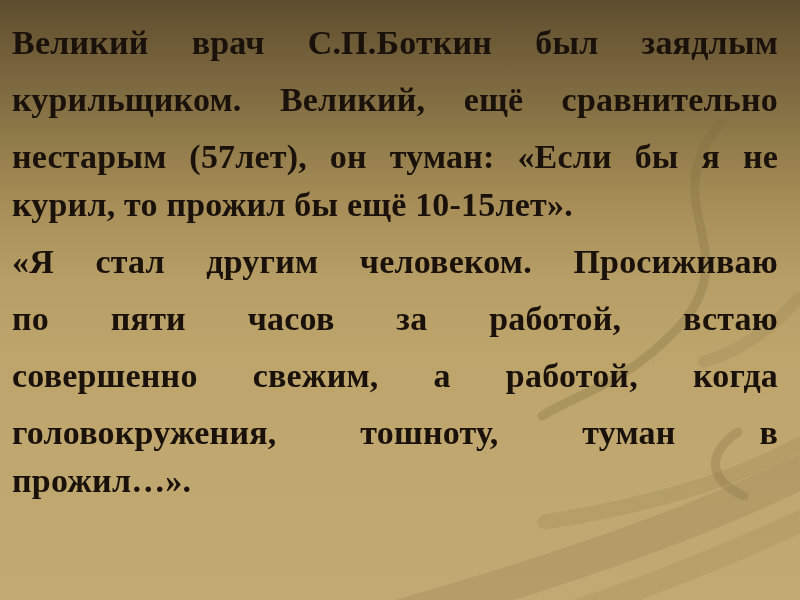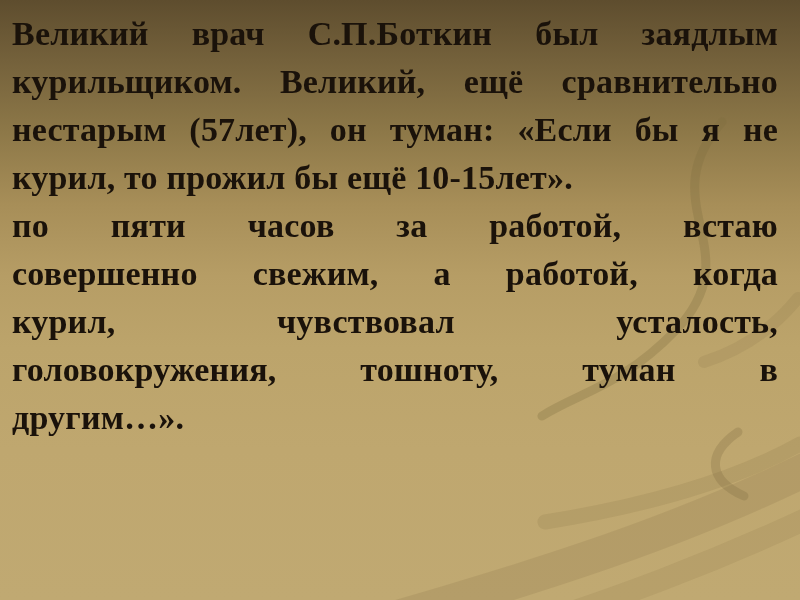--- a/index.html
+++ b/index.html
@@ -29,21 +29,21 @@
   .textblock {
     position: absolute;
     left: 12px; right: 22px; top: 10px;
     color: #1a120a;
     font-weight: 700;
     font-size: 34px;
     line-height: 48px;
     letter-spacing: 0.2px;
   }
   .line { height: 48px; white-space: normal; }
-  .j { text-align: justify; text-align-last: justify; }
+  .j { text-align: justify; text-align-last: justify; margin-top: 9px; }
   .l { text-align: right; text-align-last: left; }
   .indent { text-indent: 40px; }
 </style>
 </head>
 <body>
 
 <div class="slide">
 
   <svg class="swirls" viewBox="0 0 800 600" xmlns="http://www.w3.org/2000/svg" aria-hidden="true">
 
@@ -58,20 +58,20 @@
     <path d="M 470,645 C 610,602 722,560 835,505" fill="none" stroke="#7d6c40" stroke-opacity="0.14" stroke-width="22" stroke-linecap="round"></path>
 
     <path d="M 545,522 C 645,506 732,482 800,444" fill="none" stroke="#7d6c40" stroke-opacity="0.16" stroke-width="15" stroke-linecap="round"></path>
   </svg>
 
   <div class="textblock" style="color: rgb(26, 18, 10);">
     <div class="line j">Великий врач С.П.Боткин был заядлым</div>
     <div class="line j">курильщиком. Великий, ещё сравнительно</div>
     <div class="line j">нестарым (57лет), он туман: «Если бы я не</div>
     <div class="line l">курил, то прожил бы ещё 10-15лет».</div>
+    <div class="line j">«Я стал другим человеком. Просиживаю</div>
     <div class="line j">по пяти часов за работой, встаю</div>
     <div class="line j">совершенно свежим, а работой, когда</div>
-    <div class="line j">курил, чувствовал усталость,</div>
     <div class="line j">головокружения, тошноту, туман в</div>
-    <div class="line l">другим…».</div>
+    <div class="line l">прожил…».</div>
   </div>
 
 </div>
 
 </body></html>

